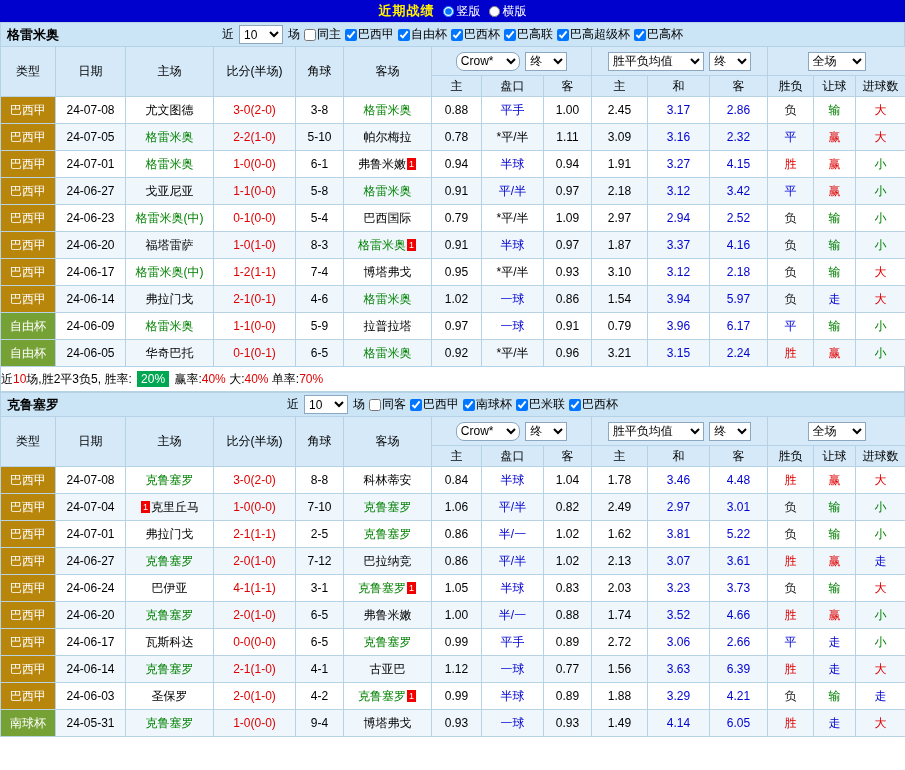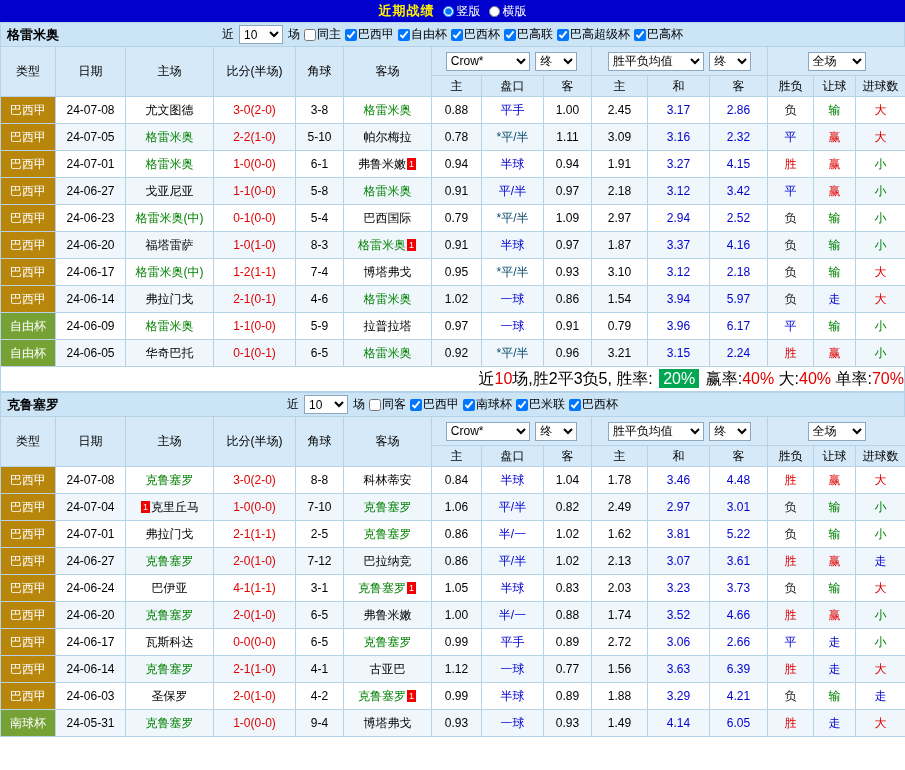--- a/index.html
+++ b/index.html
@@ -12,40 +12,40 @@
   .topbar input { margin:0; width:11px; height:11px; }
 
   .section-header { position:relative; height:24px; background:#CBE4F6; border:1px solid #B5D2E6; border-bottom:none; display:flex; align-items:center; justify-content:center; }
   .team-name { position:absolute; left:6px; font-weight:bold; font-size:13px; color:#000; }
   .filter-bar { display:flex; align-items:center; gap:4px; }
   .chk { display:inline-flex; align-items:center; gap:1px; cursor:pointer; }
   .chk input { margin:0; width:12px; height:12px; }
 
   .sel { font-size:12px; height:19px; border:1px solid #8CA8C0; background:#fff; margin:0 1px; }
   .count-select { width:44px; }
-  .src-select { width:84px; }
+  .src-select { width:64px;border-radius:8px; }
   .final-select, .final-select2 { width:42px; }
   .wdl-select { width:96px; }
   .scope-select { width:58px; }
 
   .odds-table { width:905px; border-collapse:collapse; table-layout:fixed; }
   .odds-table th, .odds-table td { border:1px solid #B5D2E6; text-align:center; padding:0; height:27px; overflow:hidden; white-space:nowrap; font-weight:normal; }
   .odds-table thead th { background:#D5E9F8; }
   .odds-table thead tr.h1 th { height:29px; }
   .odds-table thead tr.h2 th { height:21px; }
   .odds-table tbody tr:nth-child(even) { background:#EFF7FD; }
 
   .type-cell { color:#fff; }
   .score-cell { color:#E00000; }
   .c-green { color:#008000; }
-  .c-red { color:#0c4a6e; }
+  .c-red { color:#000000; }
   .c-blue { color:#0000D0; }
   .badge { display:inline-block; background:#F00000; color:#fff; font-size:9px; line-height:12px; min-width:9px; padding:0 1px; margin:0 1px; vertical-align:1px; }
 
-  .summary { height:25px; line-height:24px; border:1px solid #B5D2E6; border-top:none; text-align:right; font-size:16px; }
+  .summary { height:25px; line-height:24px; border:1px solid #B5D2E6; border-top:none; text-align:left; font-size:12px; }
   .summary .red { color:#E00000; }
   .summary .highlight { background:#00A651; color:#fff; padding:1px 4px; margin:0 2px; }
 </style>
 </head>
 <body>
 
 <div class="topbar">
   <span class="title">近期战绩</span>
   <label>
     <input type="radio" name="layout" checked="" style="">

